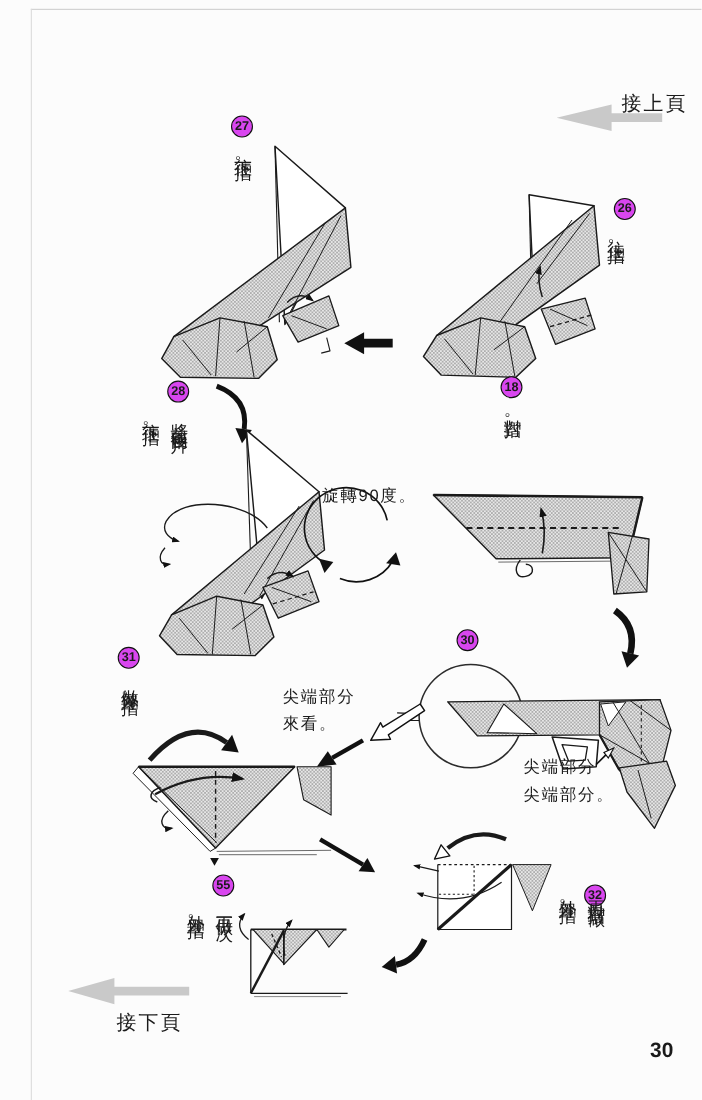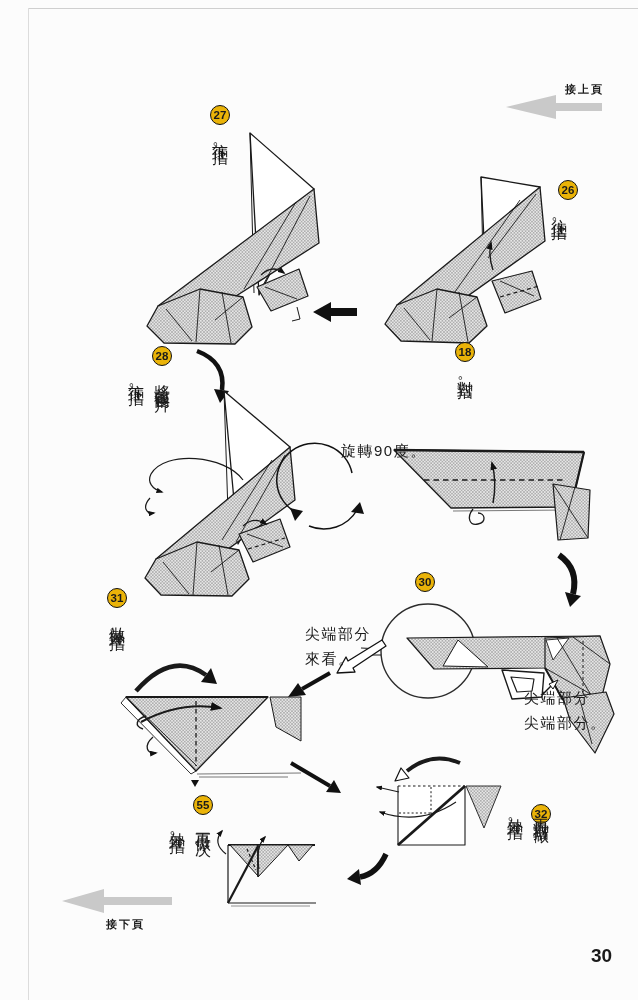--- a/index.html
+++ b/index.html
@@ -7,37 +7,37 @@
   .page{
     position:relative; width:638px; height:1000px; margin:0 auto;
     background:var(--paper); overflow:hidden;
     font-family:"Liberation Sans", sans-serif; color:var(--ink);
   }
   .edge-top{position:absolute; top:8px; left:28px; right:0; height:1px; background:#cfcfcf;}
   .edge-left{position:absolute; left:28px; top:8px; bottom:0; width:1px; background:#dcdcdc;}
   .diagram{position:absolute; left:0; top:0;}
   .stepnum{
     position:absolute; width:20px; height:20px; box-sizing:border-box;
-    border:1.8px solid #111; border-radius:50%; background:#eab308;
+    border:1.8px solid #111; border-radius:50%; background:#d946ef;
     display:flex; align-items:center; justify-content:center;
     font-size:11.5px; font-weight:700; letter-spacing:0;
   }
   .vtext{
     position:absolute; writing-mode:vertical-rl; -webkit-writing-mode:vertical-rl;
     text-orientation:upright; -webkit-text-orientation:upright;
     font-size:16px; line-height:1; letter-spacing:3px; white-space:nowrap;
     font-weight:500;
   }
   .htext{
     position:absolute; font-size:15px; letter-spacing:1.5px; line-height:1;
-    white-space:nowrap; font-weight:500;margin-left:48px;
+    white-space:nowrap; font-weight:500;
   }
   .navtext{
-    position:absolute; font-size:11px; letter-spacing:2px; white-space:nowrap;
-    font-weight:700;
+    position:absolute; font-size:18px; letter-spacing:2px; white-space:nowrap;
+    font-weight:400;
   }
   .pagenum{
     position:absolute; font-size:19px; font-weight:700; letter-spacing:0;
   }
 </style>
 </head>
 <body>
 
 <div class="page">
 

